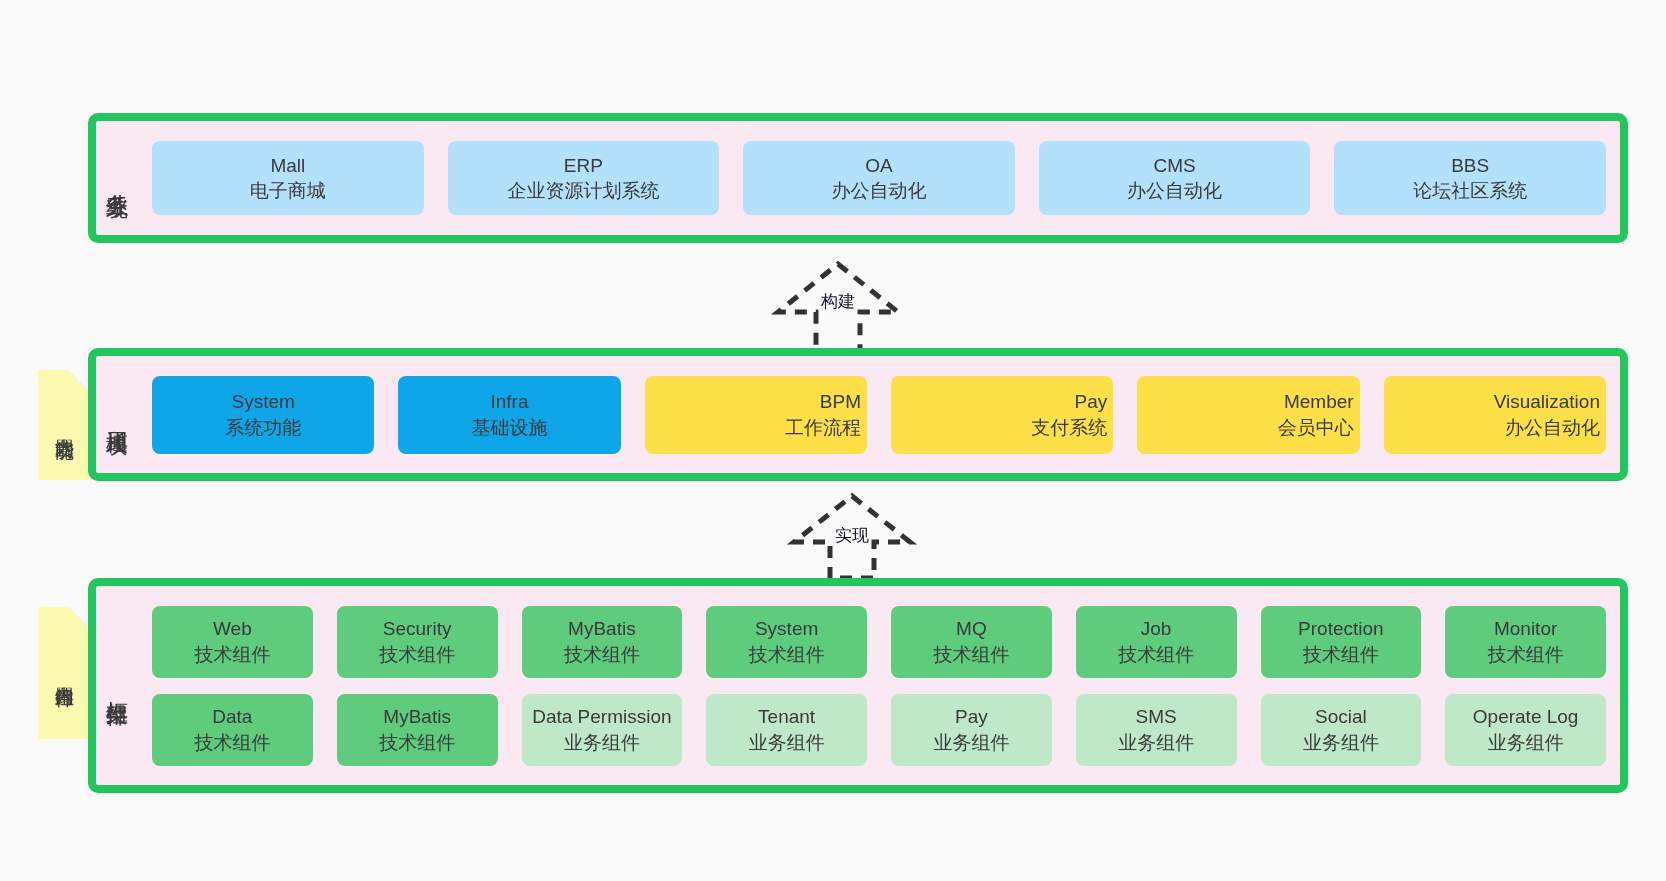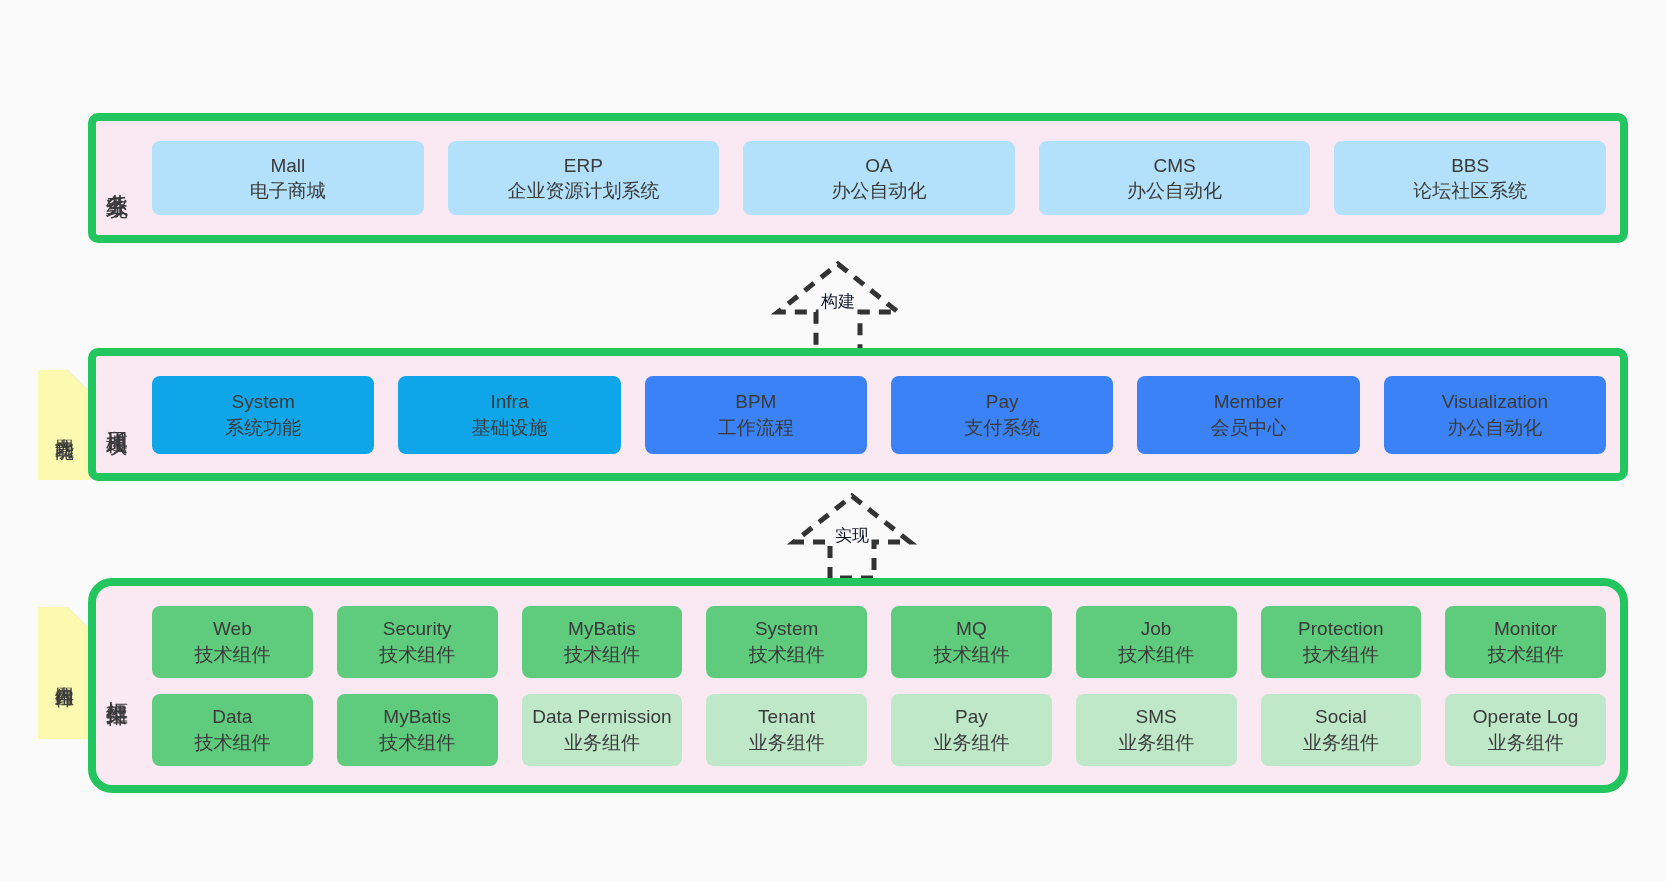--- a/index.html
+++ b/index.html
@@ -76,21 +76,21 @@
     color: #3a3a3a;
     box-sizing: border-box;
     padding: 4px 6px;
     user-select: none;
   }
   .card .t1 { display: block; }
   .card .t2 { display: block; }
 
   .c-blue      { background: #b3e0fb; }
   .c-red       { background: #0ea5e9; }
-  .c-pink      { background: #3b82f6; }
+  .c-pink      { background: #fde047; align-items: flex-end; }
   .c-green     { background: #5ecb7d; }
   .c-lightgreen{ background: #bfe8c8; text-align: center; }
 
   
   #layer-business  .card { height: 74px; }
   #layer-common    .card { height: 78px; }
   #layer-framework .card { height: 72px; }
 
   
   .note {
@@ -232,21 +232,21 @@
     </svg>
     <span class="arrow-label">实现</span>
   </div>
 
   <div class="note" style="left:38px; top:607px; height:132px;">
     <span>内置组件</span>
     <span class="fold"></span>
     <span class="fold-mask"></span>
   </div>
 
-  <div class="layer" id="layer-framework" style="left:88px; top:578px; width:1540px; height:215px;border-radius:24px;">
+  <div class="layer" id="layer-framework" style="left:88px; top:578px; width:1540px; height:215px;">
     <div class="layer-title">框架组件</div>
     <div class="layer-body">
       <div class="row tight">
         <div class="card c-green">
           <span class="t1">Web</span>
           <span class="t2">技术组件</span>
         </div>
         <div class="card c-green">
           <span class="t1">Security</span>
           <span class="t2">技术组件</span>

